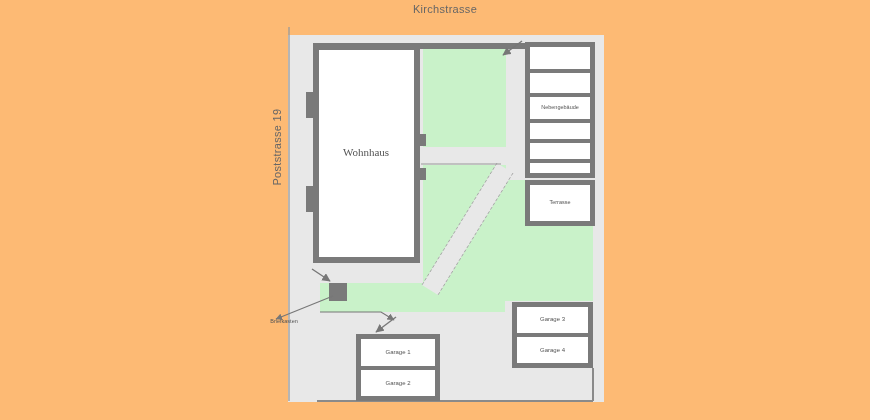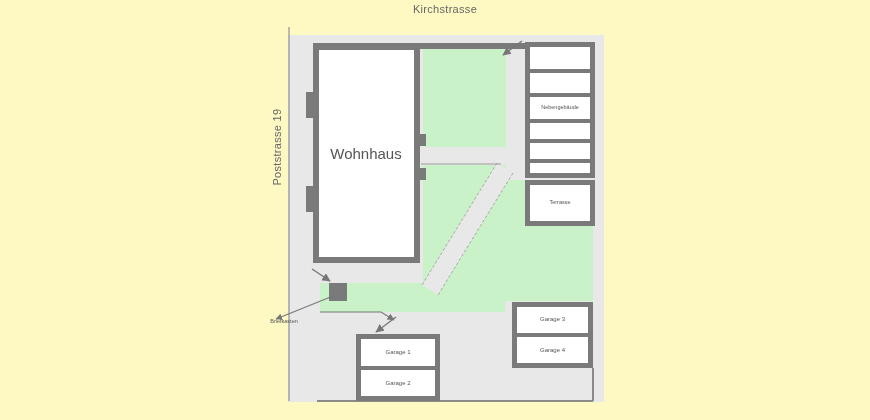--- a/index.html
+++ b/index.html
@@ -1,34 +1,34 @@
 <!DOCTYPE html>
 <html><head>
 <meta charset="utf-8">
 <style>
   html,body{margin:0;padding:0;}
   .stage{
     position:relative;
     width:870px;height:420px;
-    background:#fef9c3;
+    background:#fdba74;
     font-family:"Liberation Sans", sans-serif;
     overflow:hidden;
   }
   .stage svg{position:absolute;left:0;top:0;}
   .lbl{
     position:absolute;
     color:#555;
     text-align:center;
     white-space:nowrap;
     line-height:1.1;
     user-select:none;
   }
   .street{font-size:11px;color:#666;letter-spacing:0.3px;}
   .rot{transform:rotate(-90deg);}
-  .bldg{font-size:15px;color:#555;}
+  .bldg{font-size:11px;color:#555;font-family:Liberation Serif, serif;}
   .tiny{font-size:6px;color:#555;}
   .micro{font-size:5.5px;color:#555;}
 </style>
 </head>
 <body>
 
 <div class="stage">
 
   <svg width="870" height="420" viewBox="0 0 870 420">
     <defs>

